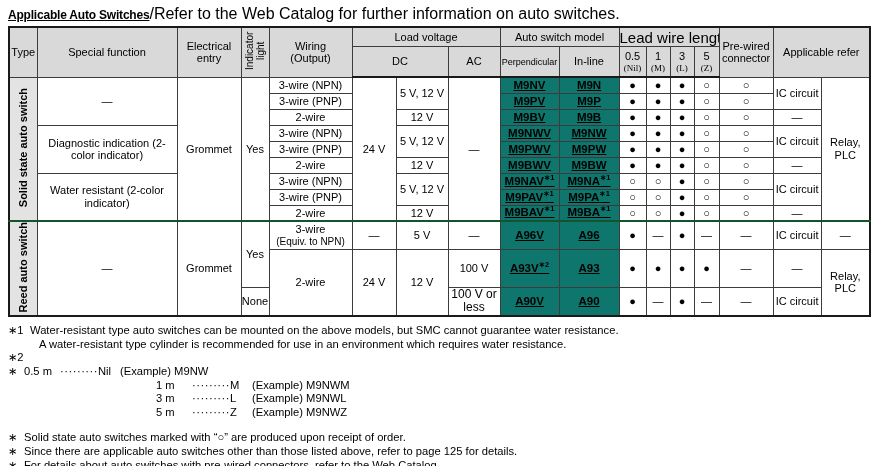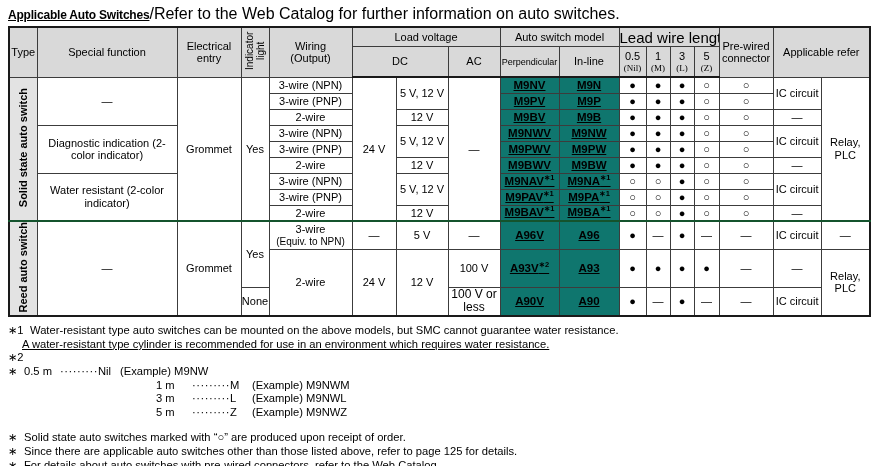--- a/index.html
+++ b/index.html
@@ -29,21 +29,21 @@
   .lead-h{font-size:15px;white-space:nowrap;}
   .dot{font-size:11px;}
   sup{font-size:7.5px;vertical-align:super;line-height:0;}
   .two-line span{display:block;}
   .wir2{font-size:10px;}
   
   .fns{margin-top:7px;font-size:11.2px;line-height:13.6px;}
   .fn{display:flex;}
   .fnm{flex:none;width:22px;}
   .fnm.s1{width:16px;}
-  .fn-ind{margin-left:14px;text-decoration:underline;}
+  .fn-ind{margin-left:31px;}
   .lw-line{display:flex;}
   .lw-label{flex:none;width:132px;}
   .lw-len{flex:none;width:36px;text-align:left;white-space:pre;}
   .lw-leader{flex:none;letter-spacing:0.5px;}
   .lw-sym{flex:none;width:22px;text-align:left;}
   .gap{height:12px;}
 </style>
 </head>
 <body>
 

